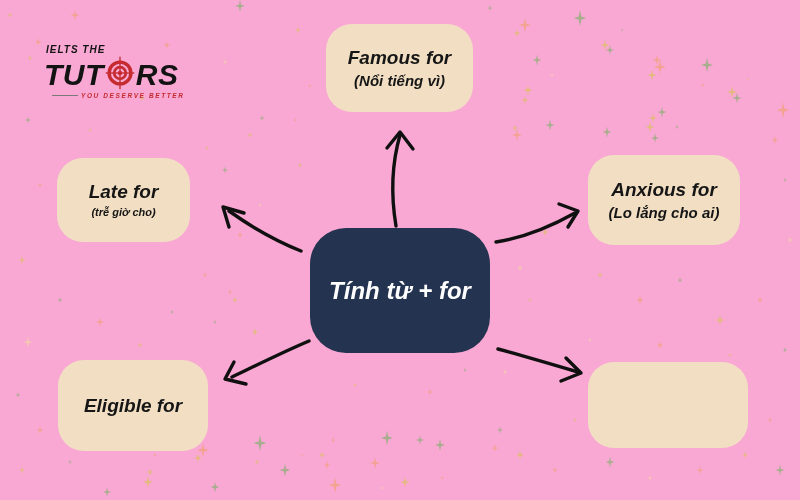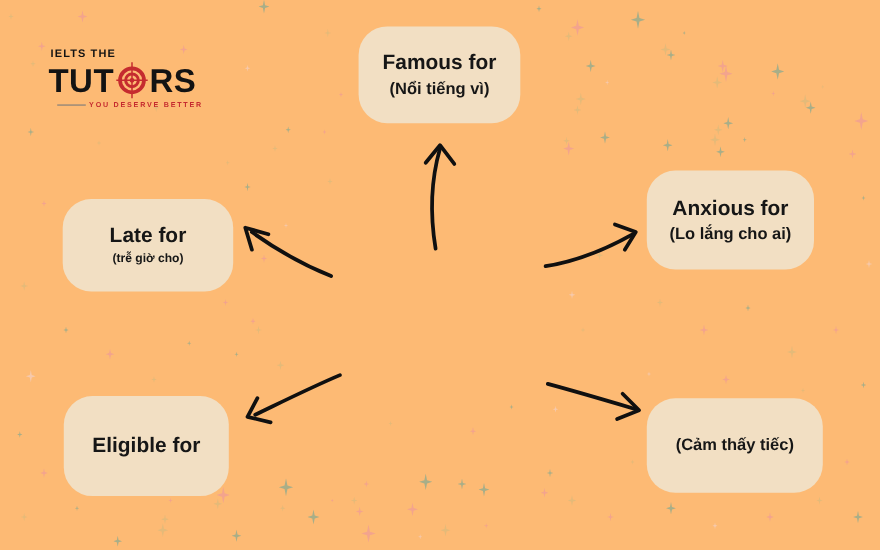--- a/index.html
+++ b/index.html
@@ -1,18 +1,19 @@
 <!DOCTYPE html>
 <html><head>
 <meta charset="utf-8">
 <style>
   html,body{margin:0;padding:0;background:#e9e9e9;}
   .canvas{
-    position:relative;width:800px;height:500px;background:#fdba74;overflow:hidden;
+    position:relative;width:800px;height:500px;background:#f9a8d4;overflow:hidden;
     font-family:"Liberation Sans","DejaVu Sans",sans-serif;
+    font-style:italic;
   }
   
   .sparkle{
     position:absolute;transform:translate(-50%,-50%);opacity:.95;
     clip-path:polygon(50% 0,60% 40%,100% 50%,60% 60%,50% 100%,40% 60%,0 50%,40% 40%);
   }
   
   .logo{position:absolute;left:44px;top:44px;color:#131313;}
   .logo-top{font-size:10px;font-weight:bold;letter-spacing:1px;margin-left:2px;}
   .logo-main{display:flex;align-items:flex-end;font-size:30px;font-weight:bold;letter-spacing:.5px;line-height:1;margin-top:1px;}
@@ -28,21 +29,21 @@
     position:absolute;background:#f2dfc3;border-radius:26px;color:#161616;
     display:flex;flex-direction:column;align-items:center;justify-content:center;
     text-align:center;gap:3px;padding:4px 6px;box-sizing:border-box;
   }
   .node .title{font-size:19px;font-weight:bold;line-height:1.15;}
   .node .subtitle{font-size:15px;font-weight:bold;line-height:1.15;}
   .node.small-sub .subtitle{font-size:11px;}
   #node-famous  {left:326px;top:24px; width:147px;height:88px;}
   #node-anxious {left:588px;top:155px;width:152px;height:90px;}
   #node-sorry   {left:588px;top:362px;width:160px;height:86px;}
-  #node-late    {left:57px; top:158px;width:155px;height:84px;margin-top:23px;}
+  #node-late    {left:57px; top:158px;width:133px;height:84px;}
   #node-eligible{left:58px; top:360px;width:150px;height:91px;}
   
   .center-box{
     position:absolute;left:310px;top:228px;width:180px;height:125px;
     background:#243450;border-radius:36px;display:flex;align-items:center;justify-content:center;
   }
   .center-box .label{color:#ffffff;font-size:24px;font-weight:bold;}
 </style>
 </head>
 <body>
@@ -217,26 +218,28 @@
     <div class="title">Anxious for</div>
     <div class="subtitle">(Lo lắng cho ai)</div>
   </div>
 
   <div class="node" id="node-famous">
     <div class="title">Famous for</div>
     <div class="subtitle">(Nổi tiếng vì)</div>
   </div>
 
   <div class="node" id="node-sorry">
-    <div class="subtitle">(Cảm thấy tiếc)</div>
   </div>
 
   <div class="node small-sub" id="node-late">
     <div class="title">Late for</div>
     <div class="subtitle">(trễ giờ cho)</div>
   </div>
 
   <div class="node small-sub" id="node-eligible">
     <div class="title">Eligible for</div>
   </div>
 
+  <div class="center-box">
+    <div class="label">Tính từ + for</div>
+  </div>
 
 </div>
 
 </body></html>

